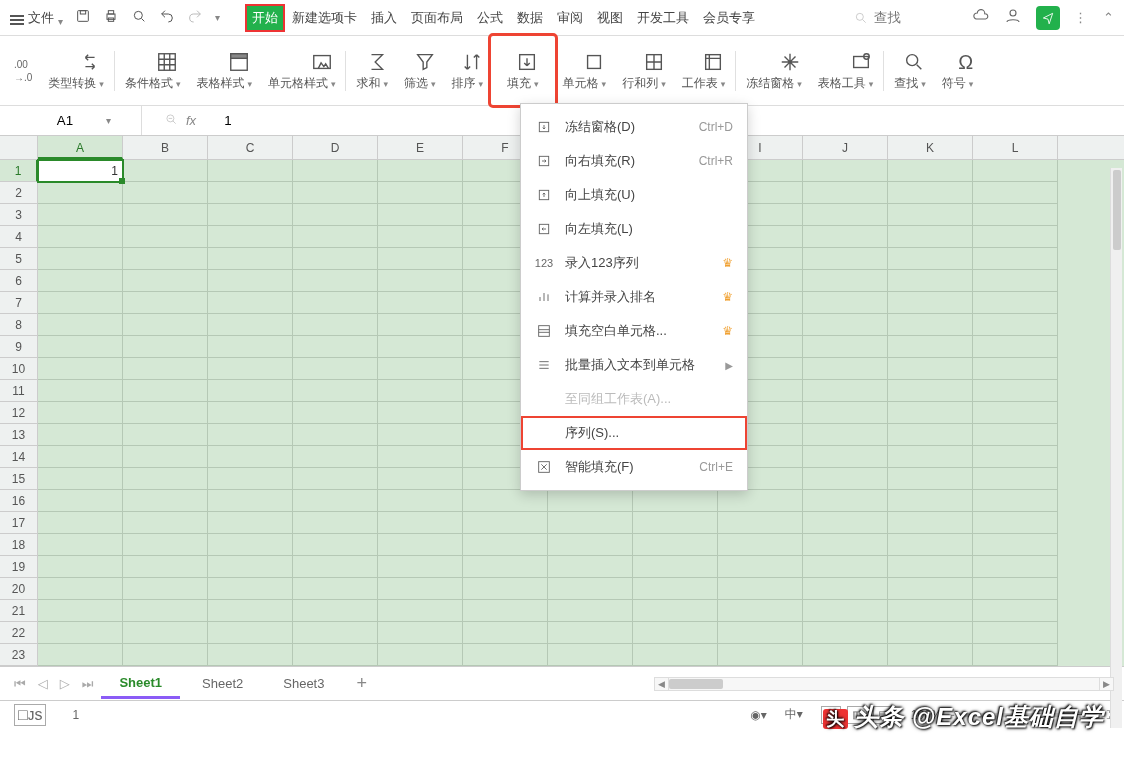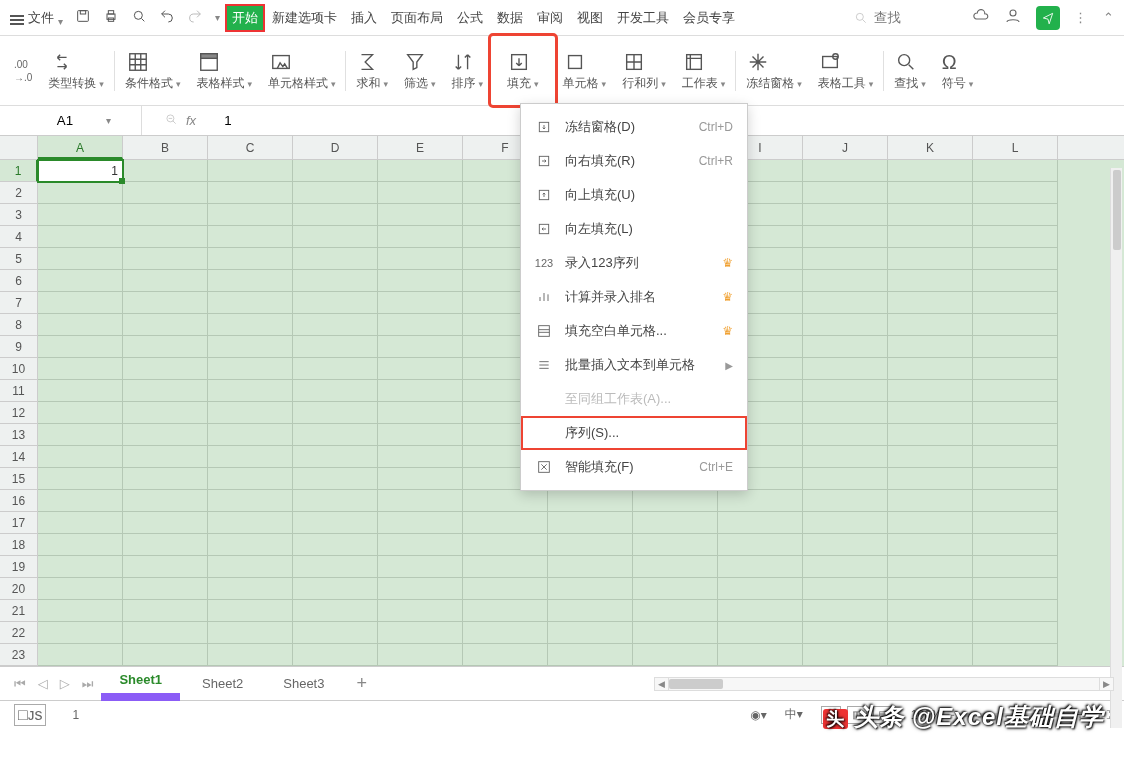--- a/index.html
+++ b/index.html
@@ -5,36 +5,36 @@
 * { box-sizing: border-box; font-family: "Microsoft YaHei", Arial, sans-serif; }
 body { margin:0; padding:0; width:1124px; height:759px; background:#fff; font-size:13px; color:#333; overflow:hidden; position:relative; }
 
 
 .topbar { height:36px; display:flex; align-items:center; padding:0 10px; border-bottom:1px solid #ddd; }
 .file-btn { display:flex; align-items:flex-end; gap:4px; color:#444; cursor:pointer; }
 .ham { display:inline-block; width:14px; }
 .ham span { display:block; height:2px; background:#555; margin:2px 0; }
 .topicons { display:flex; gap:12px; margin-left:12px; align-items:center; }
 .topicons svg { width:16px; height:16px; stroke:#555; fill:none; stroke-width:1.5; }
-.tabs { display:flex; margin-left:6px; gap:2px; }
+.tabs { display:flex; margin-left:26px; gap:2px; }
 .tab { padding:4px 6px; color:#444; cursor:pointer; font-size:13px; }
 .tab.active { background:#22b14c; color:#fff; }
 .tab.hl { outline:2px solid #e33; outline-offset:-1px; }
 .search-top { margin-left:auto; display:flex; align-items:center; gap:4px; color:#888; }
 .search-top input { border:none; outline:none; width:80px; color:#888; }
 .right-ico { display:flex; gap:14px; margin-left:20px; align-items:center; }
 .right-ico svg { width:18px; height:18px; stroke:#666; fill:none; stroke-width:1.5; }
 .share { width:24px; height:24px; background:#22b14c; border-radius:4px; display:flex; align-items:center; justify-content:center; }
 .share svg { stroke:#fff; width:14px; height:14px; }
 .dots { letter-spacing:2px; color:#888; }
 .chev { color:#888; }
 
 
 .ribbon { height:70px; display:flex; align-items:center; padding:0 6px; border-bottom:1px solid #ddd; position:relative; }
-.rgroup { display:flex; flex-direction:column; align-items:flex-start; justify-content:center; height:100%; padding:0 8px; cursor:pointer; }
+.rgroup { display:flex; flex-direction:column; align-items:flex-end; justify-content:center; height:100%; padding:0 8px; cursor:pointer; }
 .rgroup .ico { height:26px; display:flex; align-items:center; justify-content:center; }
 .rgroup .lbl { font-size:12px; color:#555; white-space:nowrap; display:flex; align-items:center; gap:2px; }
 .sep { width:1px; height:40px; background:#e0e0e0; margin:0 2px; }
 .rgroup svg { stroke:#555; fill:none; stroke-width:1.5; }
 .dd::after { content:"▾"; font-size:9px; color:#888; margin-left:1px; }
 .small-stack { display:flex; flex-direction:column; gap:2px; font-size:10px; color:#666; }
 .fill-btn { outline:3px solid #e43; outline-offset:0; padding:2px 16px; border-radius:2px; }
 
 
 .fxrow { height:30px; display:flex; align-items:center; border-bottom:1px solid #ccc; }
@@ -68,21 +68,21 @@
 .mitem .sc { color:#999; font-size:12px; }
 .mitem .crown { color:#f0a030; font-size:12px; }
 .mitem .arr { color:#999; font-size:10px; }
 .mitem.disabled { color:#bbb; }
 .mitem.hl { outline:2px solid #e43; outline-offset:-2px; }
 
 
 .sheettabs { height:34px; display:flex; align-items:center; border-top:1px solid #ccc; padding:0 10px; gap:4px; }
 .nav-arr { color:#aaa; padding:0 4px; cursor:pointer; }
 .stab { padding:6px 18px; color:#666; cursor:pointer; font-size:13px; }
-.stab.active { color:#2a8a2a; border-bottom:8px solid #8b5cf6; font-weight:bold;text-align:center; }
+.stab.active { color:#2a8a2a; border-bottom:3px solid #8b5cf6; font-weight:bold;text-align:center; }
 .plus { font-size:18px; color:#888; padding:0 10px; cursor:pointer; }
 .hscroll { margin-left:auto; width:460px; height:14px; position:relative; border:1px solid #ddd; background:#f7f7f7; }
 .hscroll .arrL, .hscroll .arrR { position:absolute; top:0; width:14px; height:12px; text-align:center; font-size:9px; color:#888; line-height:12px; }
 .hscroll .arrL { left:0; border-right:1px solid #ddd; }
 .hscroll .arrR { right:0; border-left:1px solid #ddd; }
 .hscroll .thumb { position:absolute; left:14px; top:1px; height:10px; width:54px; background:#ccc; border-radius:2px; }
 
 
 .status { height:28px; display:flex; align-items:center; border-top:1px solid #ccc; padding:0 14px; font-size:12px; color:#666; gap:18px; }
 .status .left-num { margin-left:8px; flex:1; }

